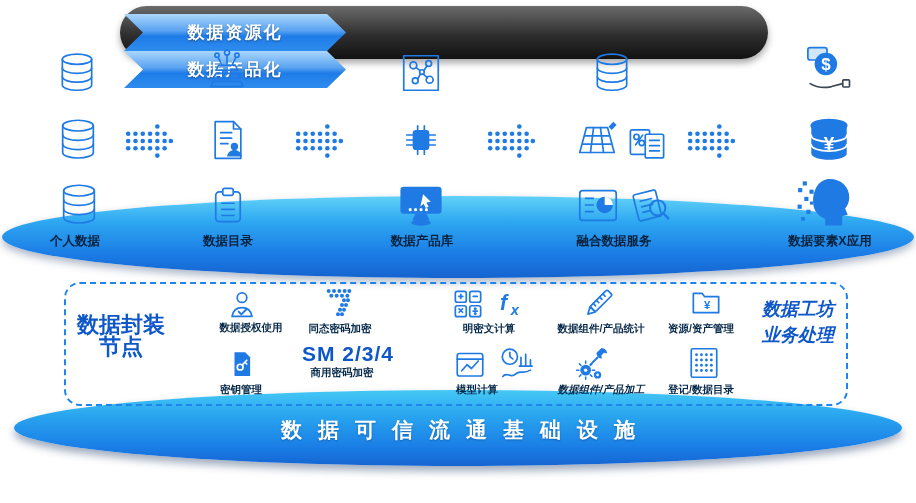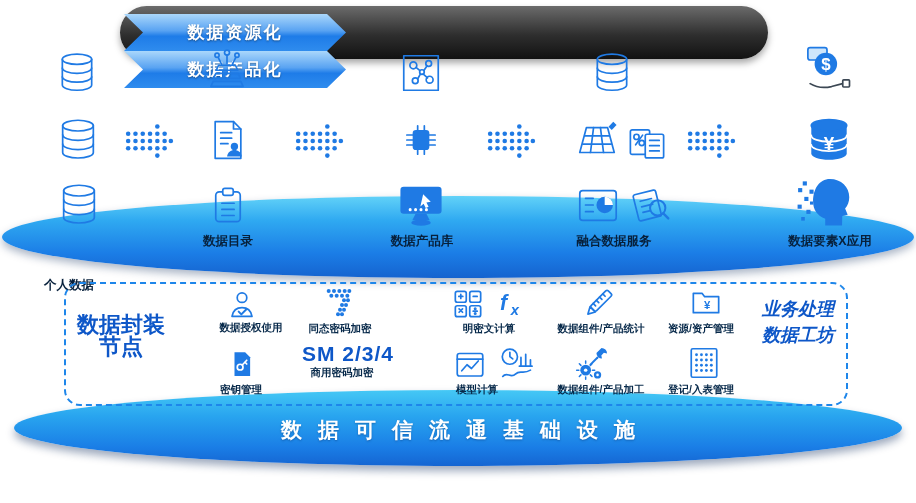--- a/index.html
+++ b/index.html
@@ -79,21 +79,21 @@
       </svg>
   </div>
   <div class="abs ic" style="left:56px;top:180px;width:46px;height:50px;">
     <svg viewBox="0 0 24 24">
         <ellipse cx="12" cy="4.5" rx="8" ry="2.8"></ellipse>
         <path d="M4 4.5v14c0 1.6 3.6 2.9 8 2.9s8-1.3 8-2.9v-14"></path>
         <path d="M4 9.3c0 1.6 3.6 2.9 8 2.9s8-1.3 8-2.9"></path>
         <path d="M4 14.1c0 1.6 3.6 2.9 8 2.9s8-1.3 8-2.9"></path>
       </svg>
   </div>
-  <div class="abs col-label" style="left:69px;margin-top:44px;">个人数据</div>
+  <div class="abs col-label" style="left:75px;">个人数据</div>
 
   <div class="abs ic" style="left:124px;top:122px;width:50px;height:38px;">
     <svg viewBox="0 0 48 34" style="stroke:none;fill:currentColor;">
         <g>
           <circle cx="4" cy="10" r="2.2"></circle>
           <circle cx="11" cy="10" r="2.2"></circle>
           <circle cx="18" cy="10" r="2.2"></circle>
           <circle cx="25" cy="10" r="2.2"></circle>
           <circle cx="32" cy="10" r="2.2"></circle>
           <circle cx="4" cy="17" r="2.2"></circle>
@@ -453,21 +453,21 @@
     <svg viewBox="0 0 24 24">
         <path d="M18 2.5a3.5 3.5 0 0 1 3.5 3.5l-2-.4-1.6 1.6.4 2a3.5 3.5 0 0 1-3.5-3.5z" fill="currentColor" stroke="none"></path>
         <path d="M15.5 8.5l-4.5 4.5" style="stroke-width:2"></path>
         <circle cx="8" cy="16.5" r="3.4" fill="currentColor" stroke="none"></circle>
         <circle cx="8" cy="16.5" r="1.1" fill="#fff" stroke="none"></circle>
         <path d="M8 12.2v-1.4M8 20.8v1.4M3.7 16.5H2.3M13.7 16.5h-1.4M5 13.5 4 12.5M11 19.5l1 1M5 19.5l-1 1M11 13.5l1-1" style="stroke-width:1.5"></path>
         <circle cx="15.5" cy="19.5" r="2.3" fill="currentColor" stroke="none"></circle>
         <circle cx="15.5" cy="19.5" r=".8" fill="#fff" stroke="none"></circle>
       </svg>
   </div>
-  <div class="abs s-label" style="left:601px;top:383px;">数据组件/产品加工</div>
+  <div class="abs s-label" style="left:601px;top:383px;font-style:italic;">数据组件/产品加工</div>
 
   <div class="abs ic" style="left:686px;top:342px;width:36px;height:42px;">
     <svg viewBox="0 0 24 24">
         <rect x="3.5" y="2.5" width="17" height="19" rx="1"></rect>
         <g fill="currentColor" stroke="none">
           <circle cx="7" cy="6.5" r=".95"></circle>
           <circle cx="10.3" cy="6.5" r=".95"></circle>
           <circle cx="13.6" cy="6.5" r=".95"></circle>
           <circle cx="16.9" cy="6.5" r=".95"></circle>
           <circle cx="7" cy="10" r=".95"></circle>
@@ -478,20 +478,20 @@
           <circle cx="10.3" cy="13.5" r=".95"></circle>
           <circle cx="13.6" cy="13.5" r=".95"></circle>
           <circle cx="16.9" cy="13.5" r=".95"></circle>
           <circle cx="7" cy="17" r=".95"></circle>
           <circle cx="10.3" cy="17" r=".95"></circle>
           <circle cx="13.6" cy="17" r=".95"></circle>
           <circle cx="16.9" cy="17" r=".95"></circle>
         </g>
       </svg>
   </div>
-  <div class="abs s-label" style="left:701px;top:383px;">登记/入表管理</div>
+  <div class="abs s-label" style="left:701px;top:383px;">登记/数据目录</div>
 
   <div class="abs b-title workshop-title">
+    <div>数据工坊</div>
     <div>业务处理</div>
-    <div>数据工坊</div>
   </div>
 
 </div>
 
 </body></html>

